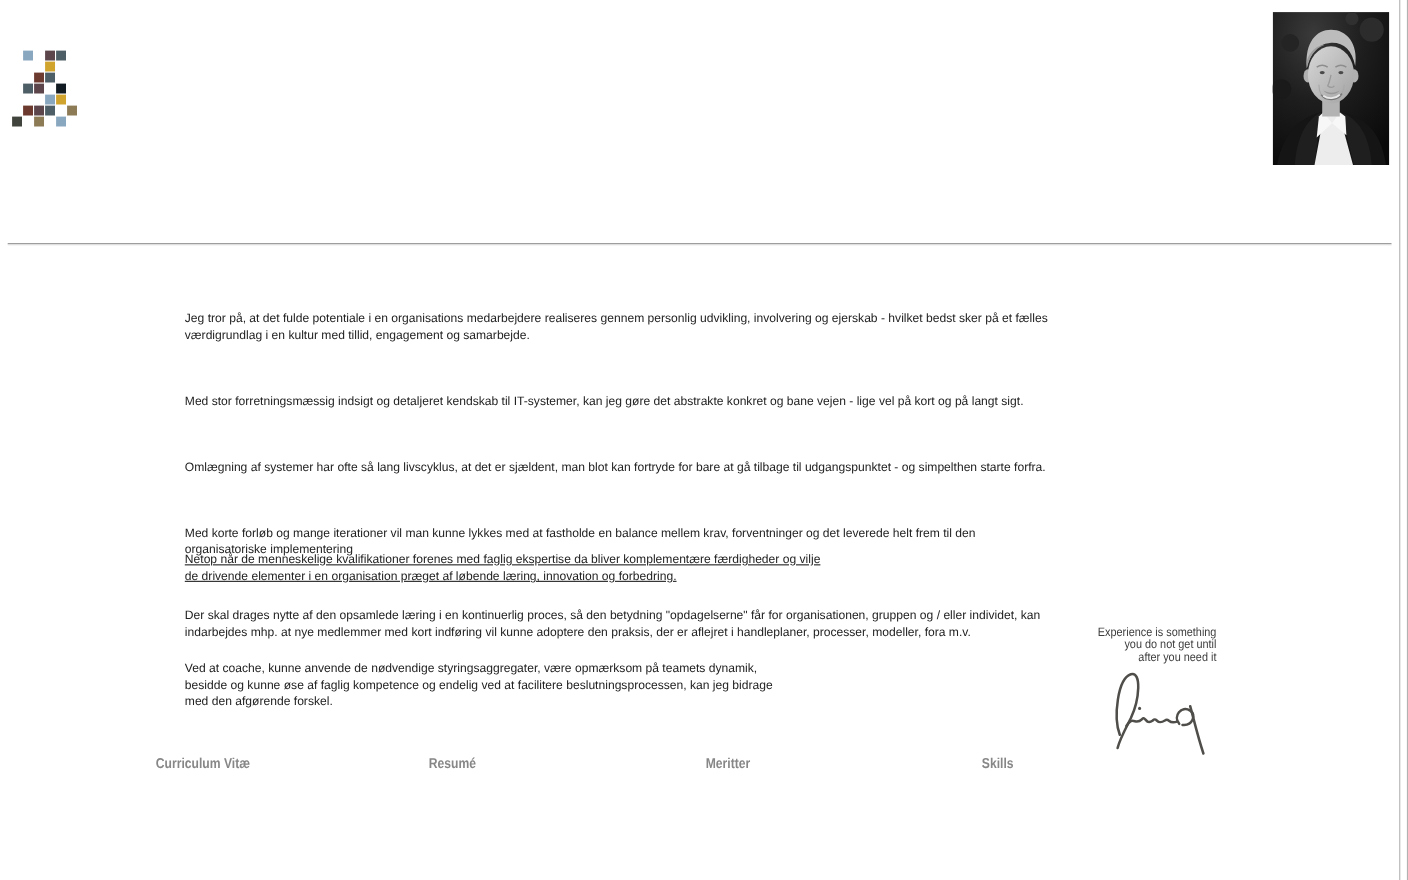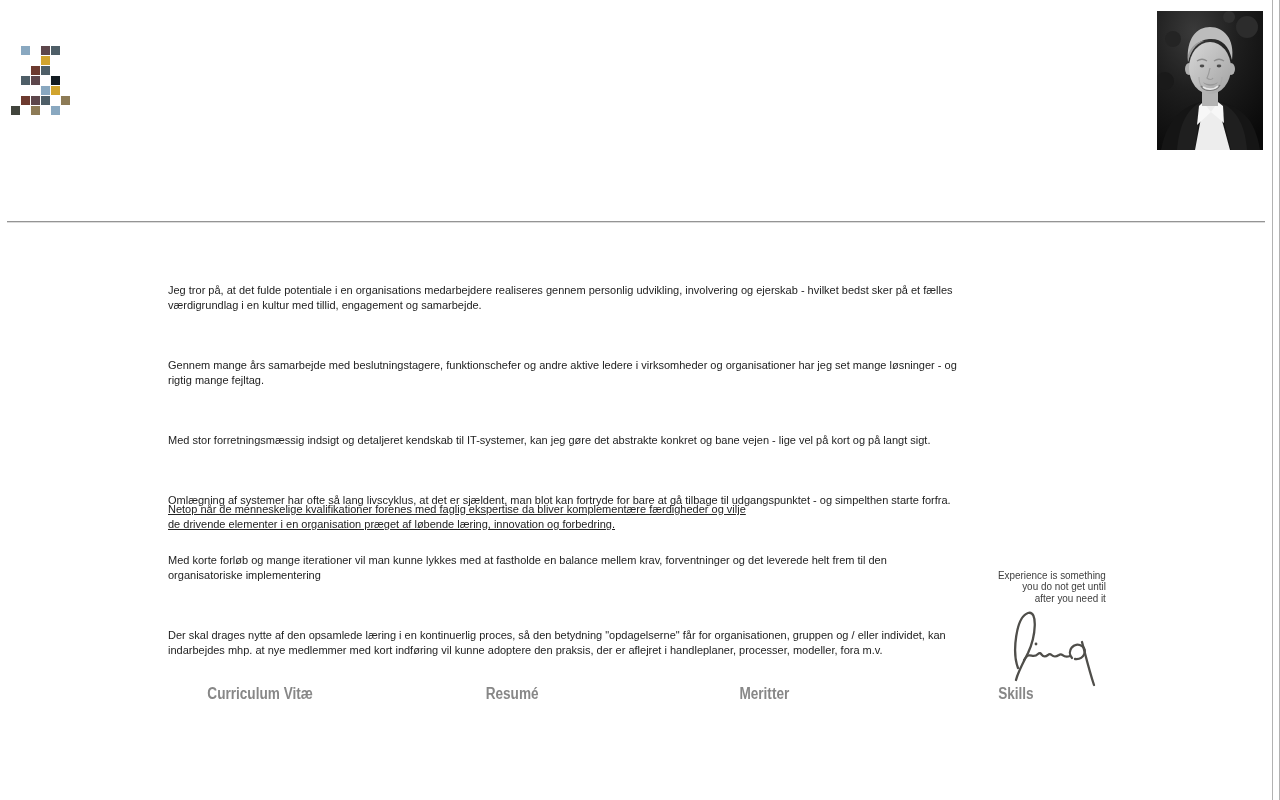--- a/index.html
+++ b/index.html
@@ -57,22 +57,22 @@
     transform: scaleX(0.9); transform-origin: right top;
   }
 
   .signature { position: absolute; left: 1008px; top: 608px; width: 92px; height: 80px; }
 
   .nav {
     position: absolute; left: 134px; top: 687px; width: 1008px;
     display: flex;
   }
   .nav a {
-    flex: 1 1 0; text-align: center; text-decoration: none;
-    color: #878787; font-weight: bold; font-size: 16px; line-height: 13px;
+    flex: 1 1 0; text-align: left; text-decoration: none;
+    color: #878787; font-weight: bold; font-size: 13px; line-height: 13px;
     cursor: pointer;
   }
   .nav a span { display: inline-block; transform: scaleX(0.85); transform-origin: center; }
 </style>
 </head>
 <body>
 
 <div class="stage">
 
   <div class="logo">
@@ -151,36 +151,37 @@
     </svg>
   </div>
 
   <div class="divider"></div>
 
   <div class="scrollbar-track"></div>
 
   <div class="para-group-1 body-text">
     <p>Jeg tror på, at det fulde potentiale i en organisations medarbejdere realiseres gennem personlig udvikling, involvering og ejerskab - hvilket bedst sker på et fælles
 værdigrundlag i en kultur med tillid, engagement og samarbejde.</p>
-    <p>Gennem mange års samarbejde med beslutningstagere, funktionschefer og andre aktive ledere i virksomheder og organisationer har jeg set mange løsninger - og
-rigtig mange fejltag.</p>
     <p>Med stor forretningsmæssig indsigt og detaljeret kendskab til IT-systemer, kan jeg gøre det abstrakte konkret og bane vejen - lige vel på kort og på langt sigt.</p>
     <p>Omlægning af systemer har ofte så lang livscyklus, at det er sjældent, man blot kan fortryde for bare at gå tilbage til udgangspunktet - og simpelthen starte forfra.</p>
     <p>Med korte forløb og mange iterationer vil man kunne lykkes med at fastholde en balance mellem krav, forventninger og det leverede helt frem til den
 organisatoriske implementering</p>
     <p>Der skal drages nytte af den opsamlede læring i en kontinuerlig proces, så den betydning "opdagelserne" får for organisationen, gruppen og / eller individet, kan
 indarbejdes mhp. at nye medlemmer med kort indføring vil kunne adoptere den praksis, der er aflejret i handleplaner, processer, modeller, fora m.v.</p>
   </div>
 
   <div class="quote-row">
     <div class="quote-side body-text">Netop når de menneskelige kvalifikationer forenes med faglig ekspertise da bliver komplementære færdigheder og vilje
 de drivende elementer i en organisation præget af løbende læring, innovation og forbedring.</div>
   </div>
 
   <div class="para-group-2 body-text">
+    <p>Ved at coache, kunne anvende de nødvendige styringsaggregater, være opmærksom på teamets dynamik,
+besidde og kunne øse af faglig kompetence og endelig ved at facilitere beslutningsprocessen, kan jeg bidrage
+med den afgørende forskel.</p>
   </div>
 
   <div class="experience">Experience is something
 you do not get until
 after you need it</div>
 
   <div class="signature">
     <svg viewBox="0 0 92 80" width="92" height="80">
       <g fill="none" stroke="#4f4e4a" stroke-width="2.3" stroke-linecap="round">
         <path d="M10,60 C4,44 8,9 20,5 C30,2 28,28 20,45 C15,55 10,64 8,72"></path>

